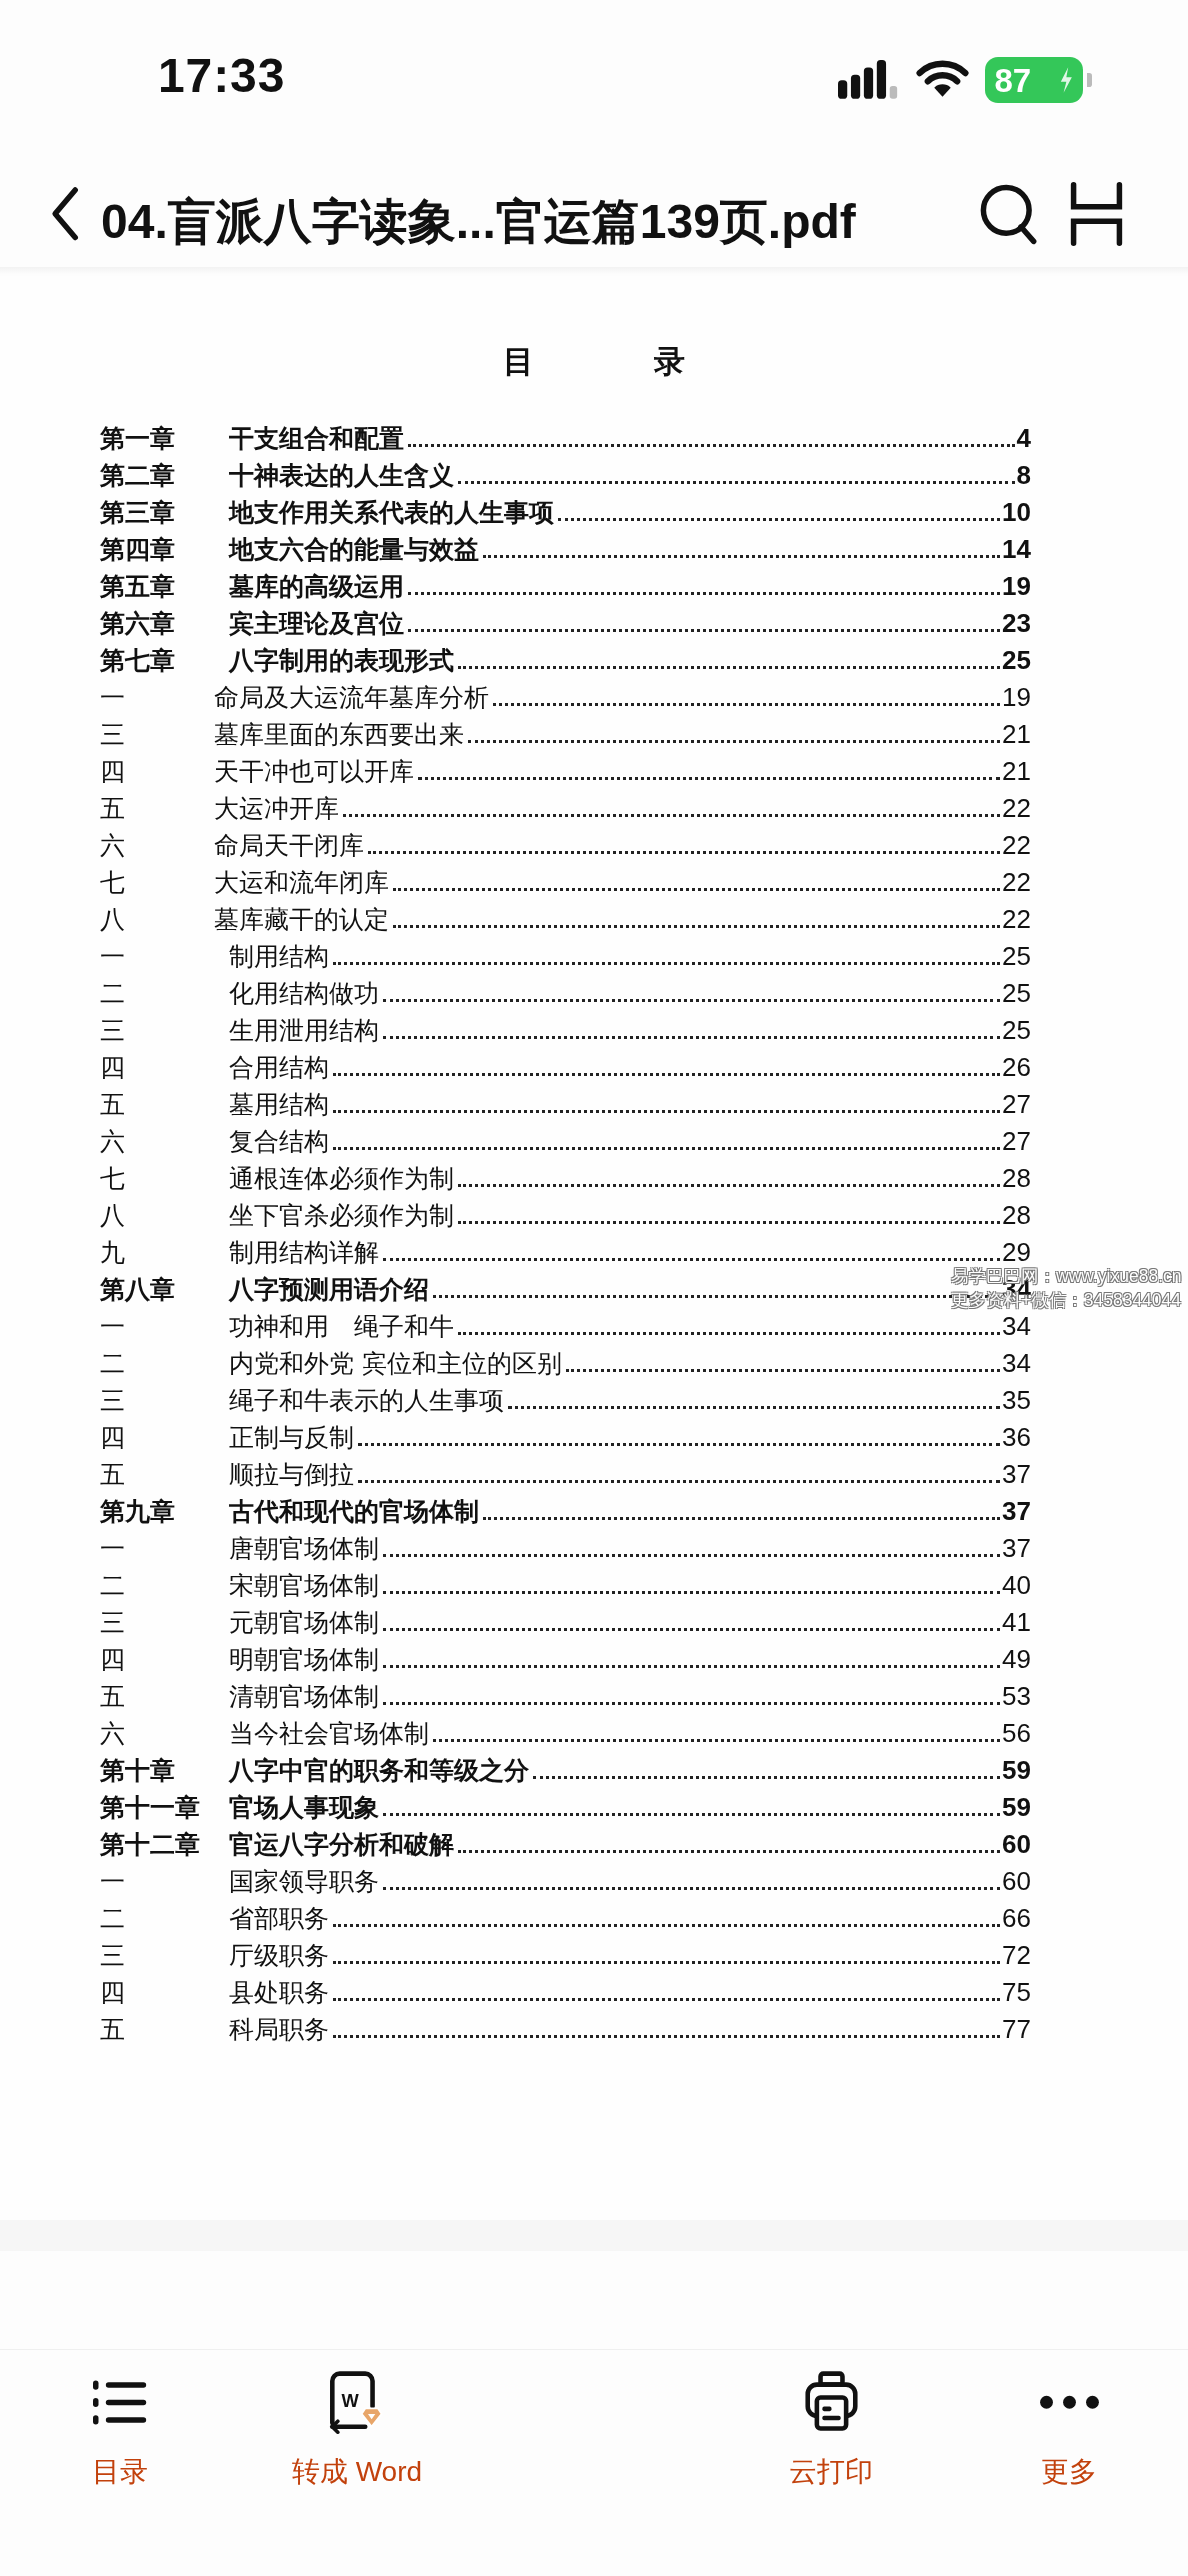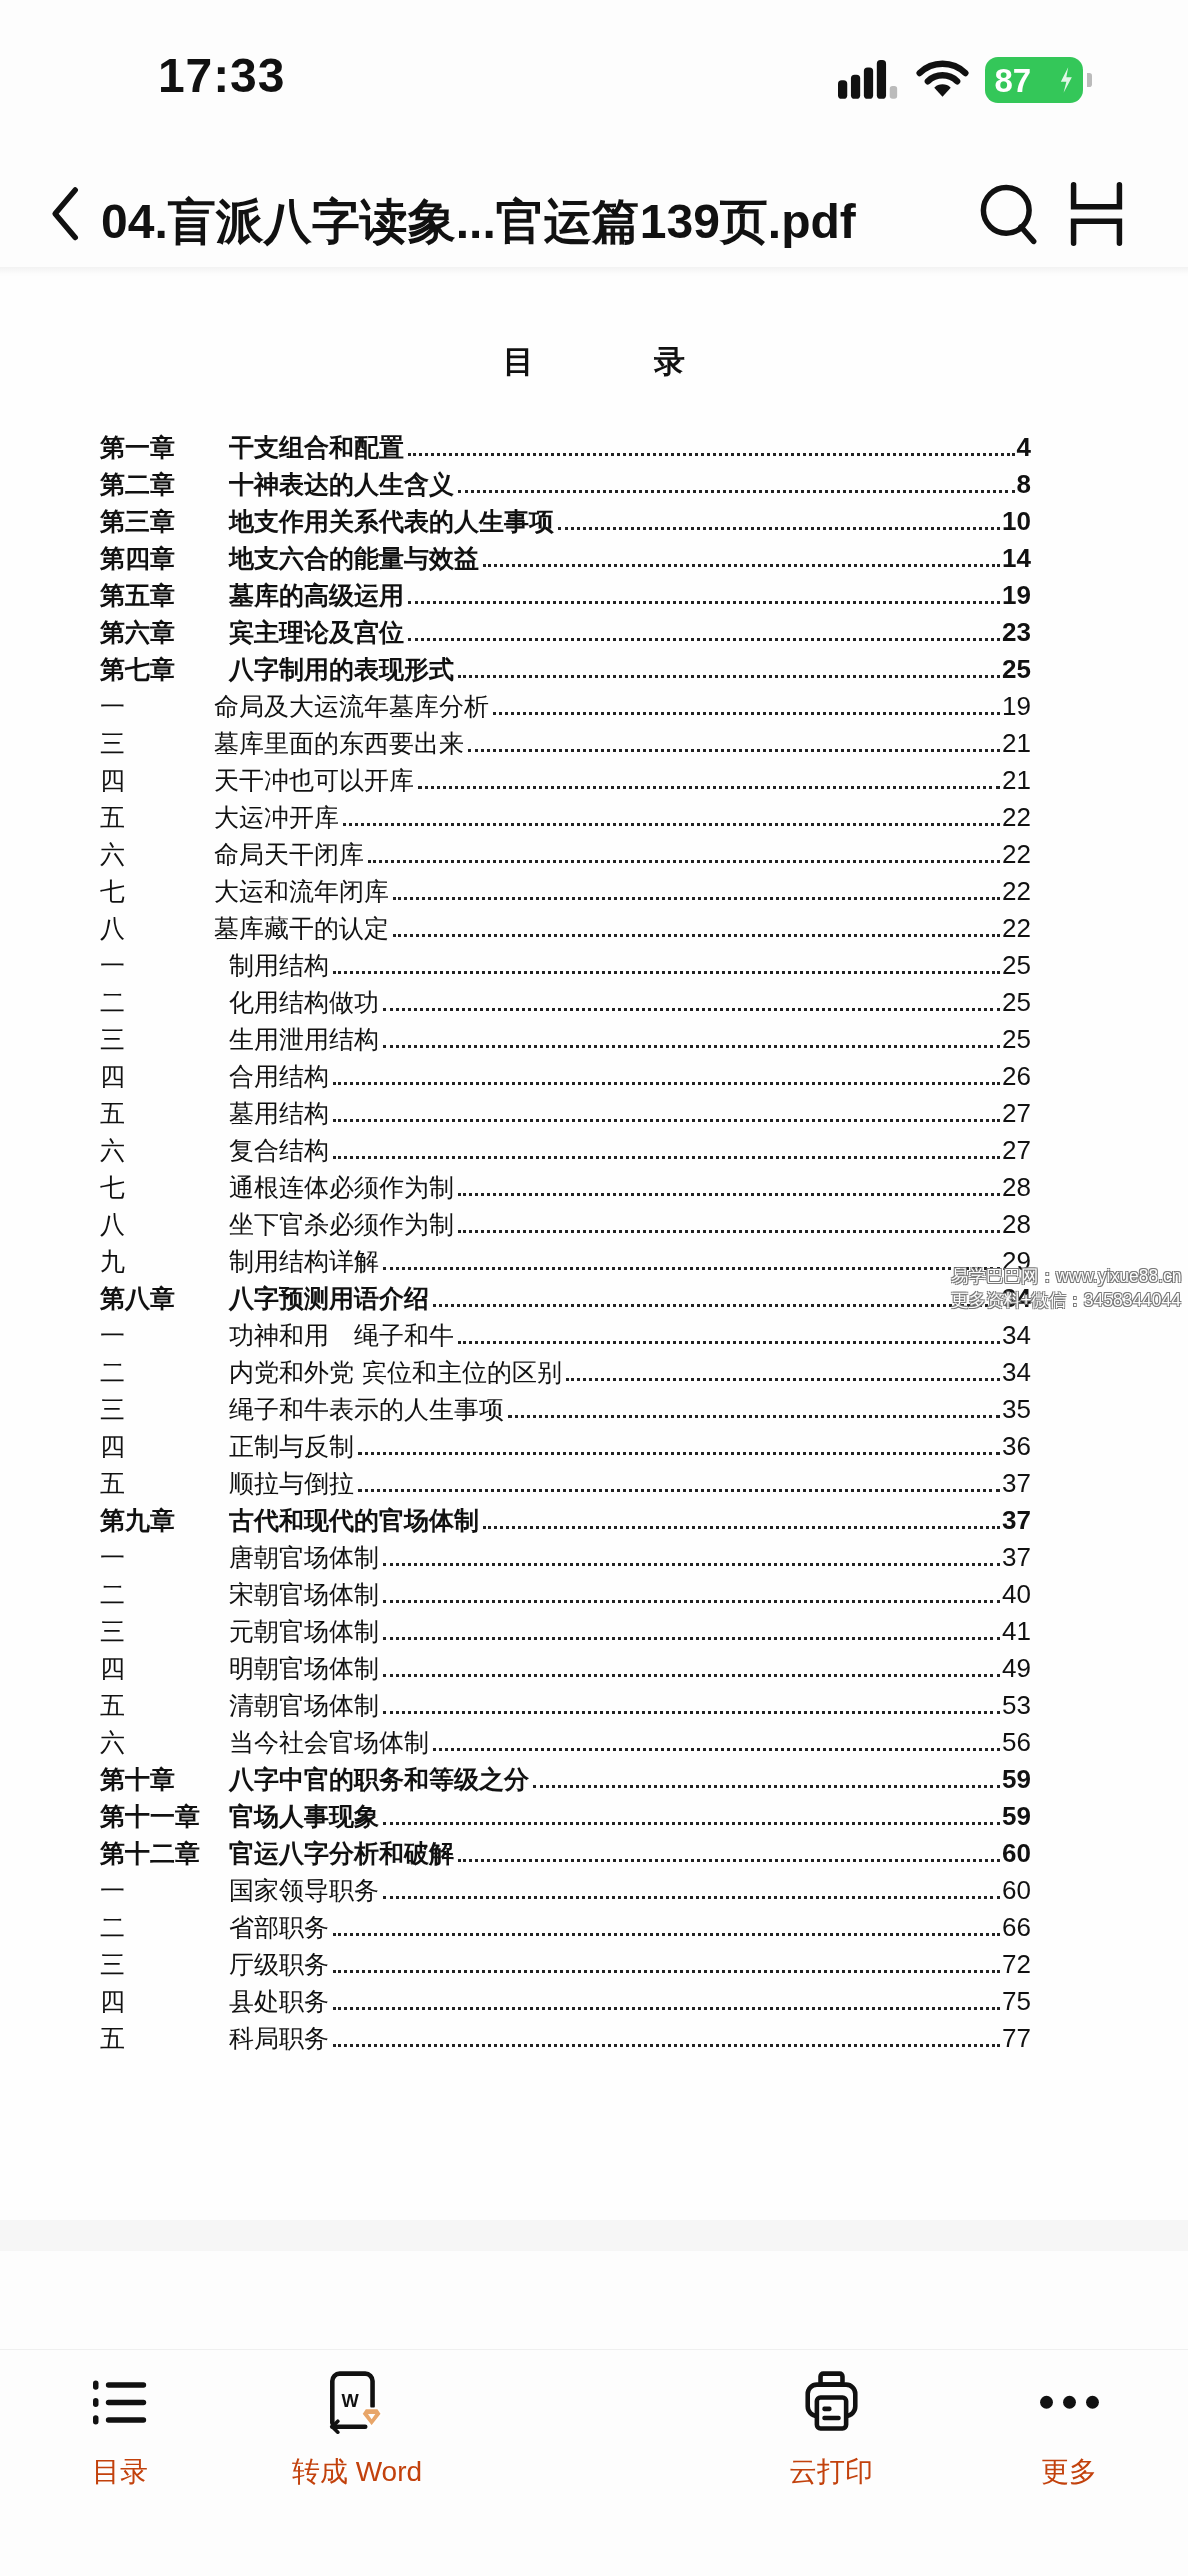--- a/index.html
+++ b/index.html
@@ -23,21 +23,21 @@
   .doc-title { position: absolute; left: 101px; top: 20px; font-size: 48px; font-weight: 700; white-space: nowrap; margin-top: 13px; }
   .search-btn { position: absolute; left: 977px; top: 20px; width: 64px; height: 74px; cursor: pointer; }
   .layout-btn { position: absolute; left: 1069px; top: 24px; width: 55px; height: 66px; cursor: pointer; }
   .nav-divider { position: absolute; left: 0; top: 267px; width: 1188px; height: 7.4px; background: linear-gradient(#f2f2f2, #fdfdfd); }
 
   
   .pdf-page { position: absolute; left: 0; top: 276px; width: 1188px; height: 1944px; background: #fefefe; }
   .toc-heading { position: absolute; top: 341px; left: 0; width: 1188px; text-align: center; font-family: "DejaVu Serif", serif; font-weight: 700; font-size: 31px; }
   .toc-heading span { display: inline-block; }
   .toc-heading .gap { width: 120px; }
-  .toc-list { position: absolute; left: 100px; top: 427px; width: 931px; }
+  .toc-list { position: absolute; left: 100px; top: 418px; width: 931px; }
   .toc-row { height: 37px; display: flex; align-items: flex-end; font-family: "DejaVu Serif", serif; font-size: 25px; line-height: 33px; cursor: pointer; }
   .toc-row .num { flex: 0 0 auto; white-space: nowrap; }
   .toc-row .title { flex: 0 0 auto; white-space: nowrap; }
   .toc-row .dots { flex: 1 1 auto; border-bottom: 3.7px dotted #222; margin: 0 1.8px 8.3px 3.7px; height: 0; }
   .toc-row .page { flex: 0 0 auto; font-family: "Liberation Sans", sans-serif; font-size: 26px; }
   .toc-row.chapter { font-weight: 700; }
   .toc-row.chapter .num { width: 129px; }
   .toc-row.section .num { width: 114px; }
   .toc-row.section.sub .num { width: 129px; }
 

